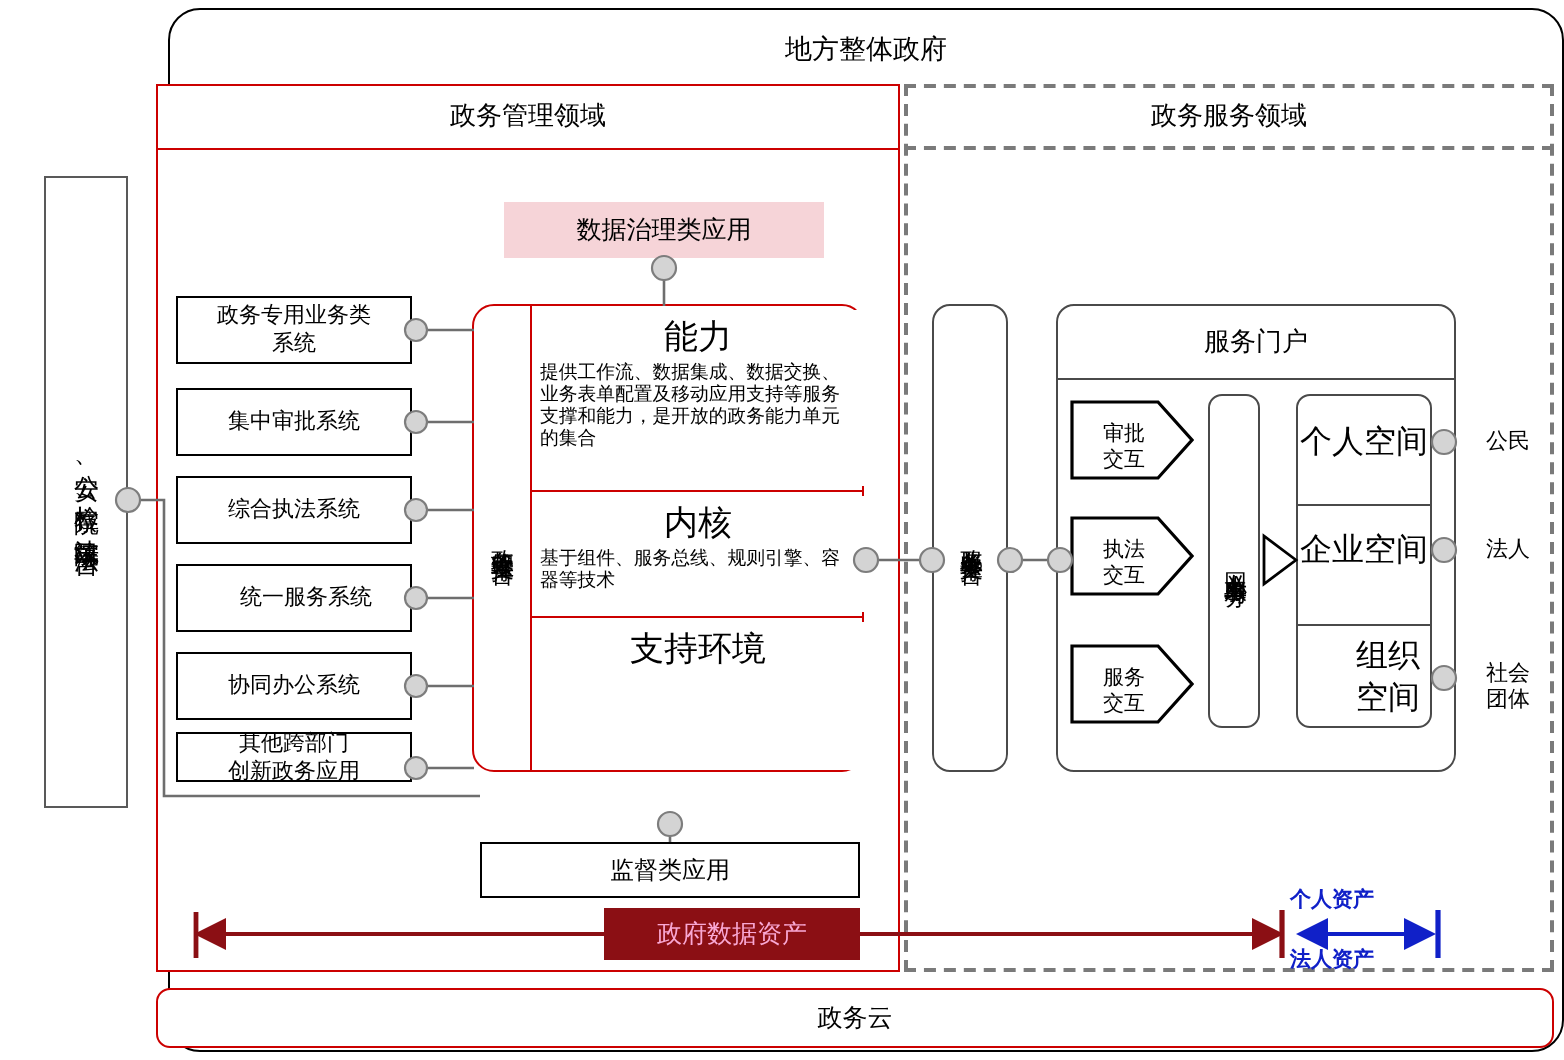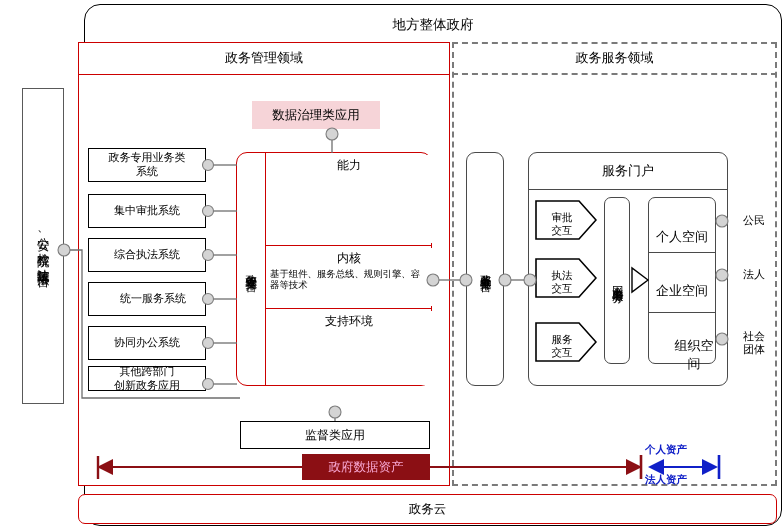--- a/index.html
+++ b/index.html
@@ -69,31 +69,31 @@
   #mgmt-support-label{
     left:236px;top:152px;width:30px;height:234px;
     border-right:1.5px solid #cc0000;
   }
   #mgmt-support-label .vtext{font-size:11.5px;color:#000;line-height:1;}
   .panel{
     left:266px;width:166px;
     background:#fff;color:#000;
   }
   .panel .ph{
-    display:block;text-align:center;font-size:12px;margin:2px 0 1px;
+    display:block;text-align:center;font-size:17px;margin:2px 0 1px;
   }
   .panel .pb{
     display:block;text-align:left;font-size:9.4px;line-height:1.18;
     padding:0 4px;
   }
   .sep{left:266px;width:166px;height:0;border-top:1.5px solid #cc0000;}
 
   
   #data-gov-app{
-    left:252px;top:101px;width:128px;height:28px;
+    left:252px;top:101px;width:160px;height:28px;
     background:#f6d4d8;font-size:12.5px;color:#000;
   }
 
   
   #supervision-app{
     left:240px;top:421px;width:190px;height:28px;
     border:1.6px solid #000;background:#fff;font-size:12px;color:#000;
   }
 
   
@@ -134,21 +134,21 @@
     border:1.4px solid #4a4a4a;border-radius:7px;background:#fff;
   }
   #online-service .vtext{font-size:11.5px;color:#000;line-height:1;}
 
   
   #spaces-col{
     left:648px;top:197px;width:68px;height:167px;
     border:1.4px solid #4a4a4a;border-radius:7px;background:#fff;
   }
   .space-item{
-    left:648px;width:68px;height:18px;font-size:13px;color:#000;margin-top:16px;
+    left:648px;width:68px;height:18px;font-size:16px;color:#000;
   }
   .space-div{left:648px;width:68px;height:0;border-top:1.2px solid #4a4a4a;}
 
   
   .actor{
     width:44px;font-size:11px;color:#000;line-height:1.15;
   }
 
   
   .bluelabel{font-size:10.5px;color:#1020c8;font-weight:bold;white-space:nowrap;}
@@ -215,20 +215,21 @@
 
   <div class="abs ctr" id="data-gov-app">数据治理类应用</div>
 
   <div class="abs" id="mgmt-support-wrap"></div>
   <div class="abs ctr" id="mgmt-support-label">
     <span class="vtext">政务管理支撑平台</span>
   </div>
 
   <div class="abs panel" style="top:155px;height:88px;">
     <span class="ph">能力</span>
+    <span class="pb">提供工作流、数据集成、数据交换、业务表单配置及移动应用支持等服务支撑和能力，是开放的政务能力单元的集合</span>
   </div>
   <div class="abs sep" style="top:245px;"></div>
 
   <div class="abs panel" style="top:248px;height:58px;">
     <span class="ph">内核</span>
     <span class="pb">基于组件、服务总线、规则引擎、容器等技术</span>
   </div>
   <div class="abs sep" style="top:308px;"></div>
 
   <div class="abs panel" style="top:311px;height:74px;">

